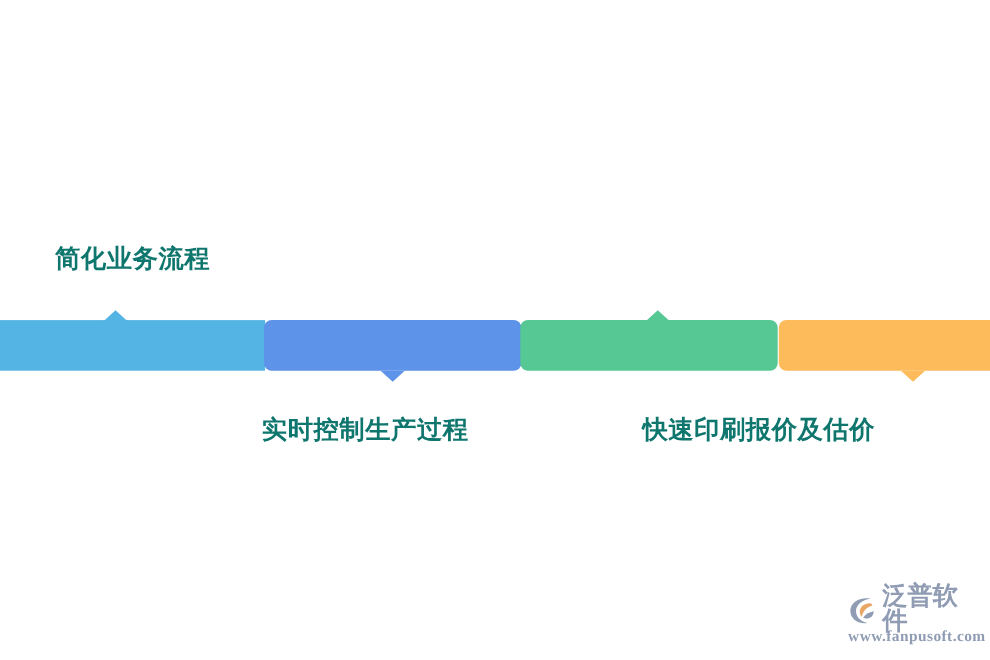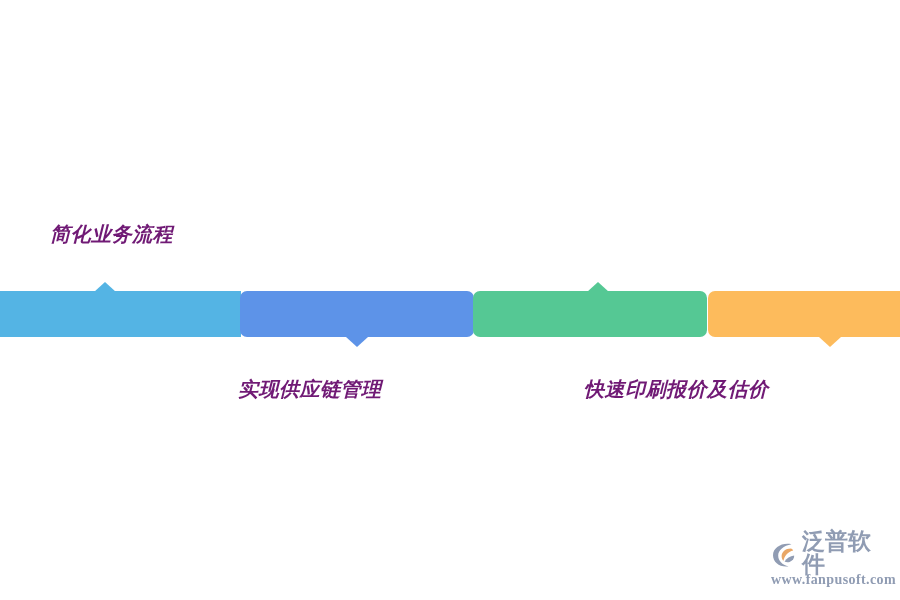--- a/index.html
+++ b/index.html
@@ -52,27 +52,26 @@
   }
   .pointer-down {
     top: 337px;
     border-top-width: 10px;
     border-top-style: solid;
   }
 
   
   .caption {
     position: absolute;
-    font-size: 20px;
+    font-size: 23px;
     font-weight: bold;
-    color: #701a75;
+    color: #0f766e;
     white-space: nowrap;
     letter-spacing: 0.5px;
     line-height: 1;
-    font-style: italic;
   }
   .caption-above { top: 224px; }
   .caption-below { top: 379px; }
 
   
   #watermark {
     position: absolute;
     left: 769px;
     top: 538px;
     width: 124px;
@@ -120,21 +119,21 @@
     <div class="bar-segment seg-green" style="left: 473px; width: 234px; background: rgb(85, 200, 148);"></div>
     <div class="bar-segment seg-orange" style="left: 708px; width: 192px; background: rgb(253, 187, 92);"></div>
   </div>
 
   <div class="pointer pointer-up" id="ptr-1" style="left: 94px; border-bottom-color: rgb(84, 180, 228);"></div>
   <div class="pointer pointer-down" id="ptr-2" style="left: 346px; border-top-color: rgb(93, 147, 232);"></div>
   <div class="pointer pointer-up" id="ptr-3" style="left: 587px; border-bottom-color: rgb(85, 200, 148);"></div>
   <div class="pointer pointer-down" id="ptr-4" style="left: 819px; border-top-color: rgb(253, 187, 92);"></div>
 
   <div class="caption caption-above" id="cap-1" style="left: 50px;">简化业务流程</div>
-  <div class="caption caption-below" id="cap-2" style="left: 238px;">实现供应链管理</div>
+  <div class="caption caption-below" id="cap-2" style="left: 238px;">实时控制生产过程</div>
   <div class="caption caption-below" id="cap-4" style="left: 584px;">快速印刷报价及估价</div>
 
   <div id="watermark">
     <div id="watermark-row">
       <div id="watermark-mark">
         <svg width="30" height="30" viewBox="0 0 30 30" aria-hidden="true">
           <path d="M22.5 4.2 C13 2.2 4 7.5 4 15.2 C4 22.5 11 27.5 19.5 26.3
                    C13.2 24.6 9.2 20.8 9.2 15.4 C9.2 10.1 14.6 5.6 22.5 4.2 Z" fill="#8794ad"></path>
           <path d="M21.8 8.4 C16.4 8.4 12.6 11.8 12.6 16.2 C12.6 18.0 13.3 19.6 14.5 20.8
                    C15.4 15.6 19.0 11.6 24.2 10.4 C23.6 9.1 22.8 8.4 21.8 8.4 Z" fill="#e8a05a"></path>

